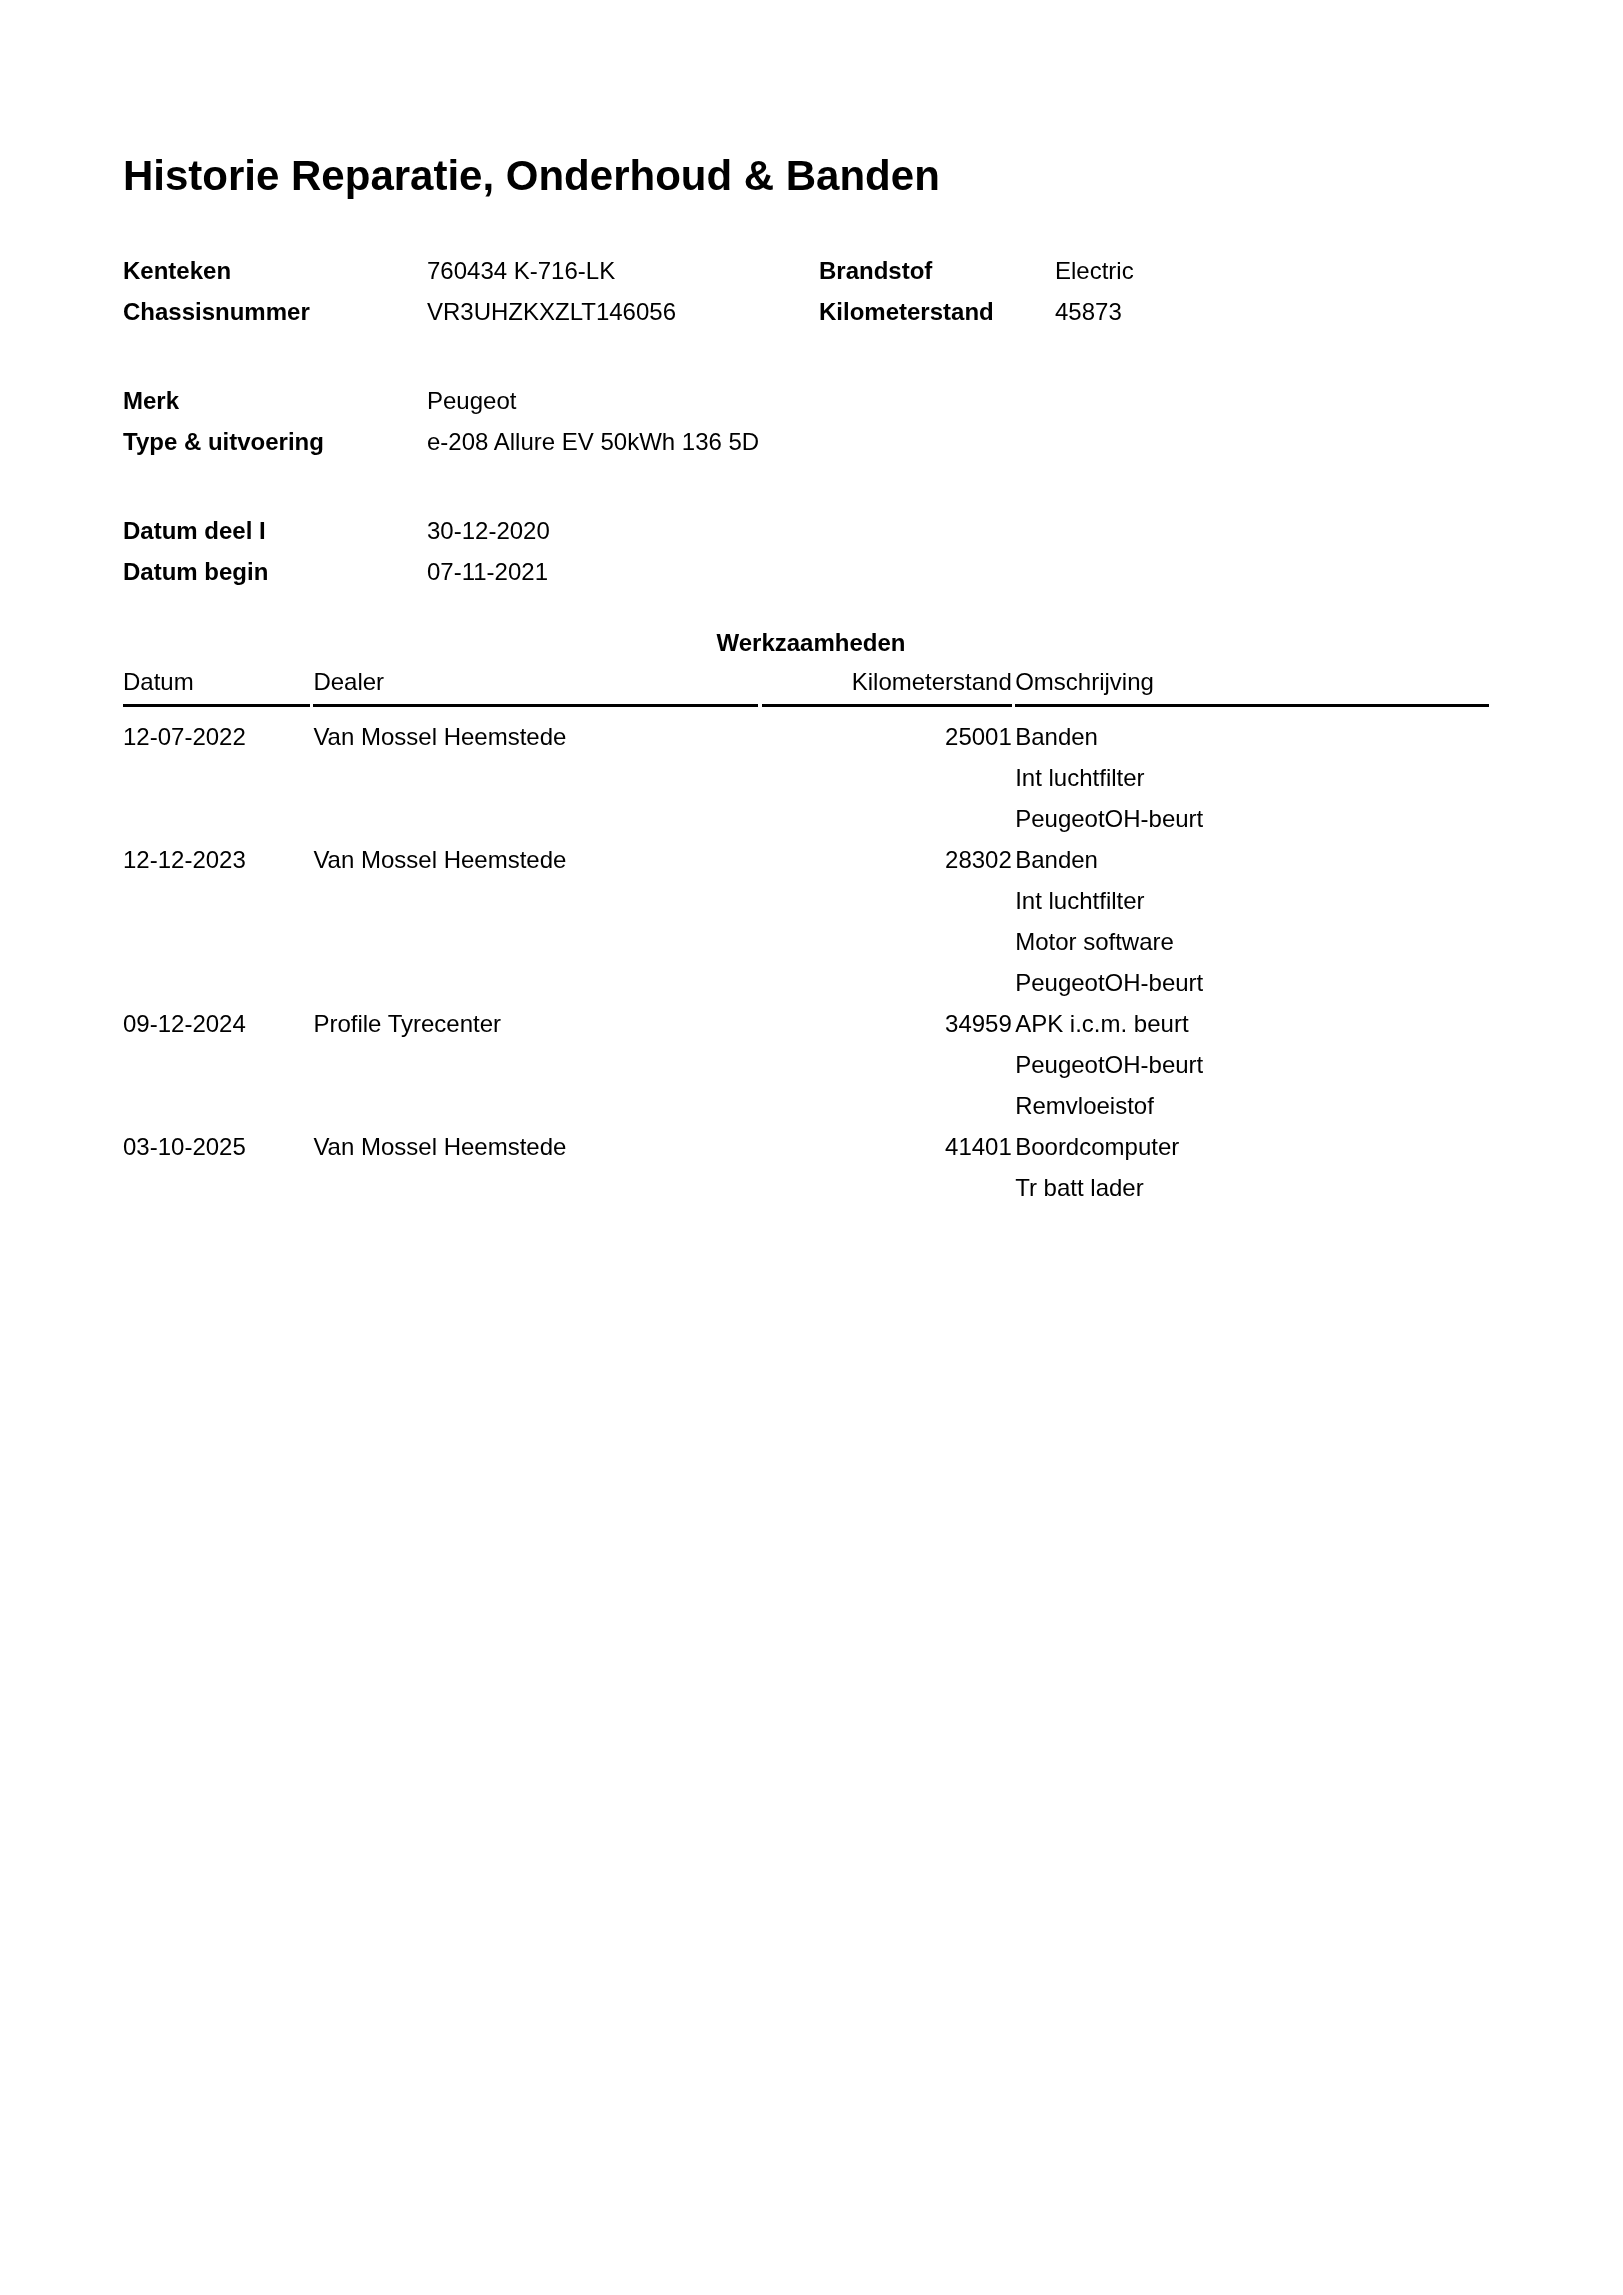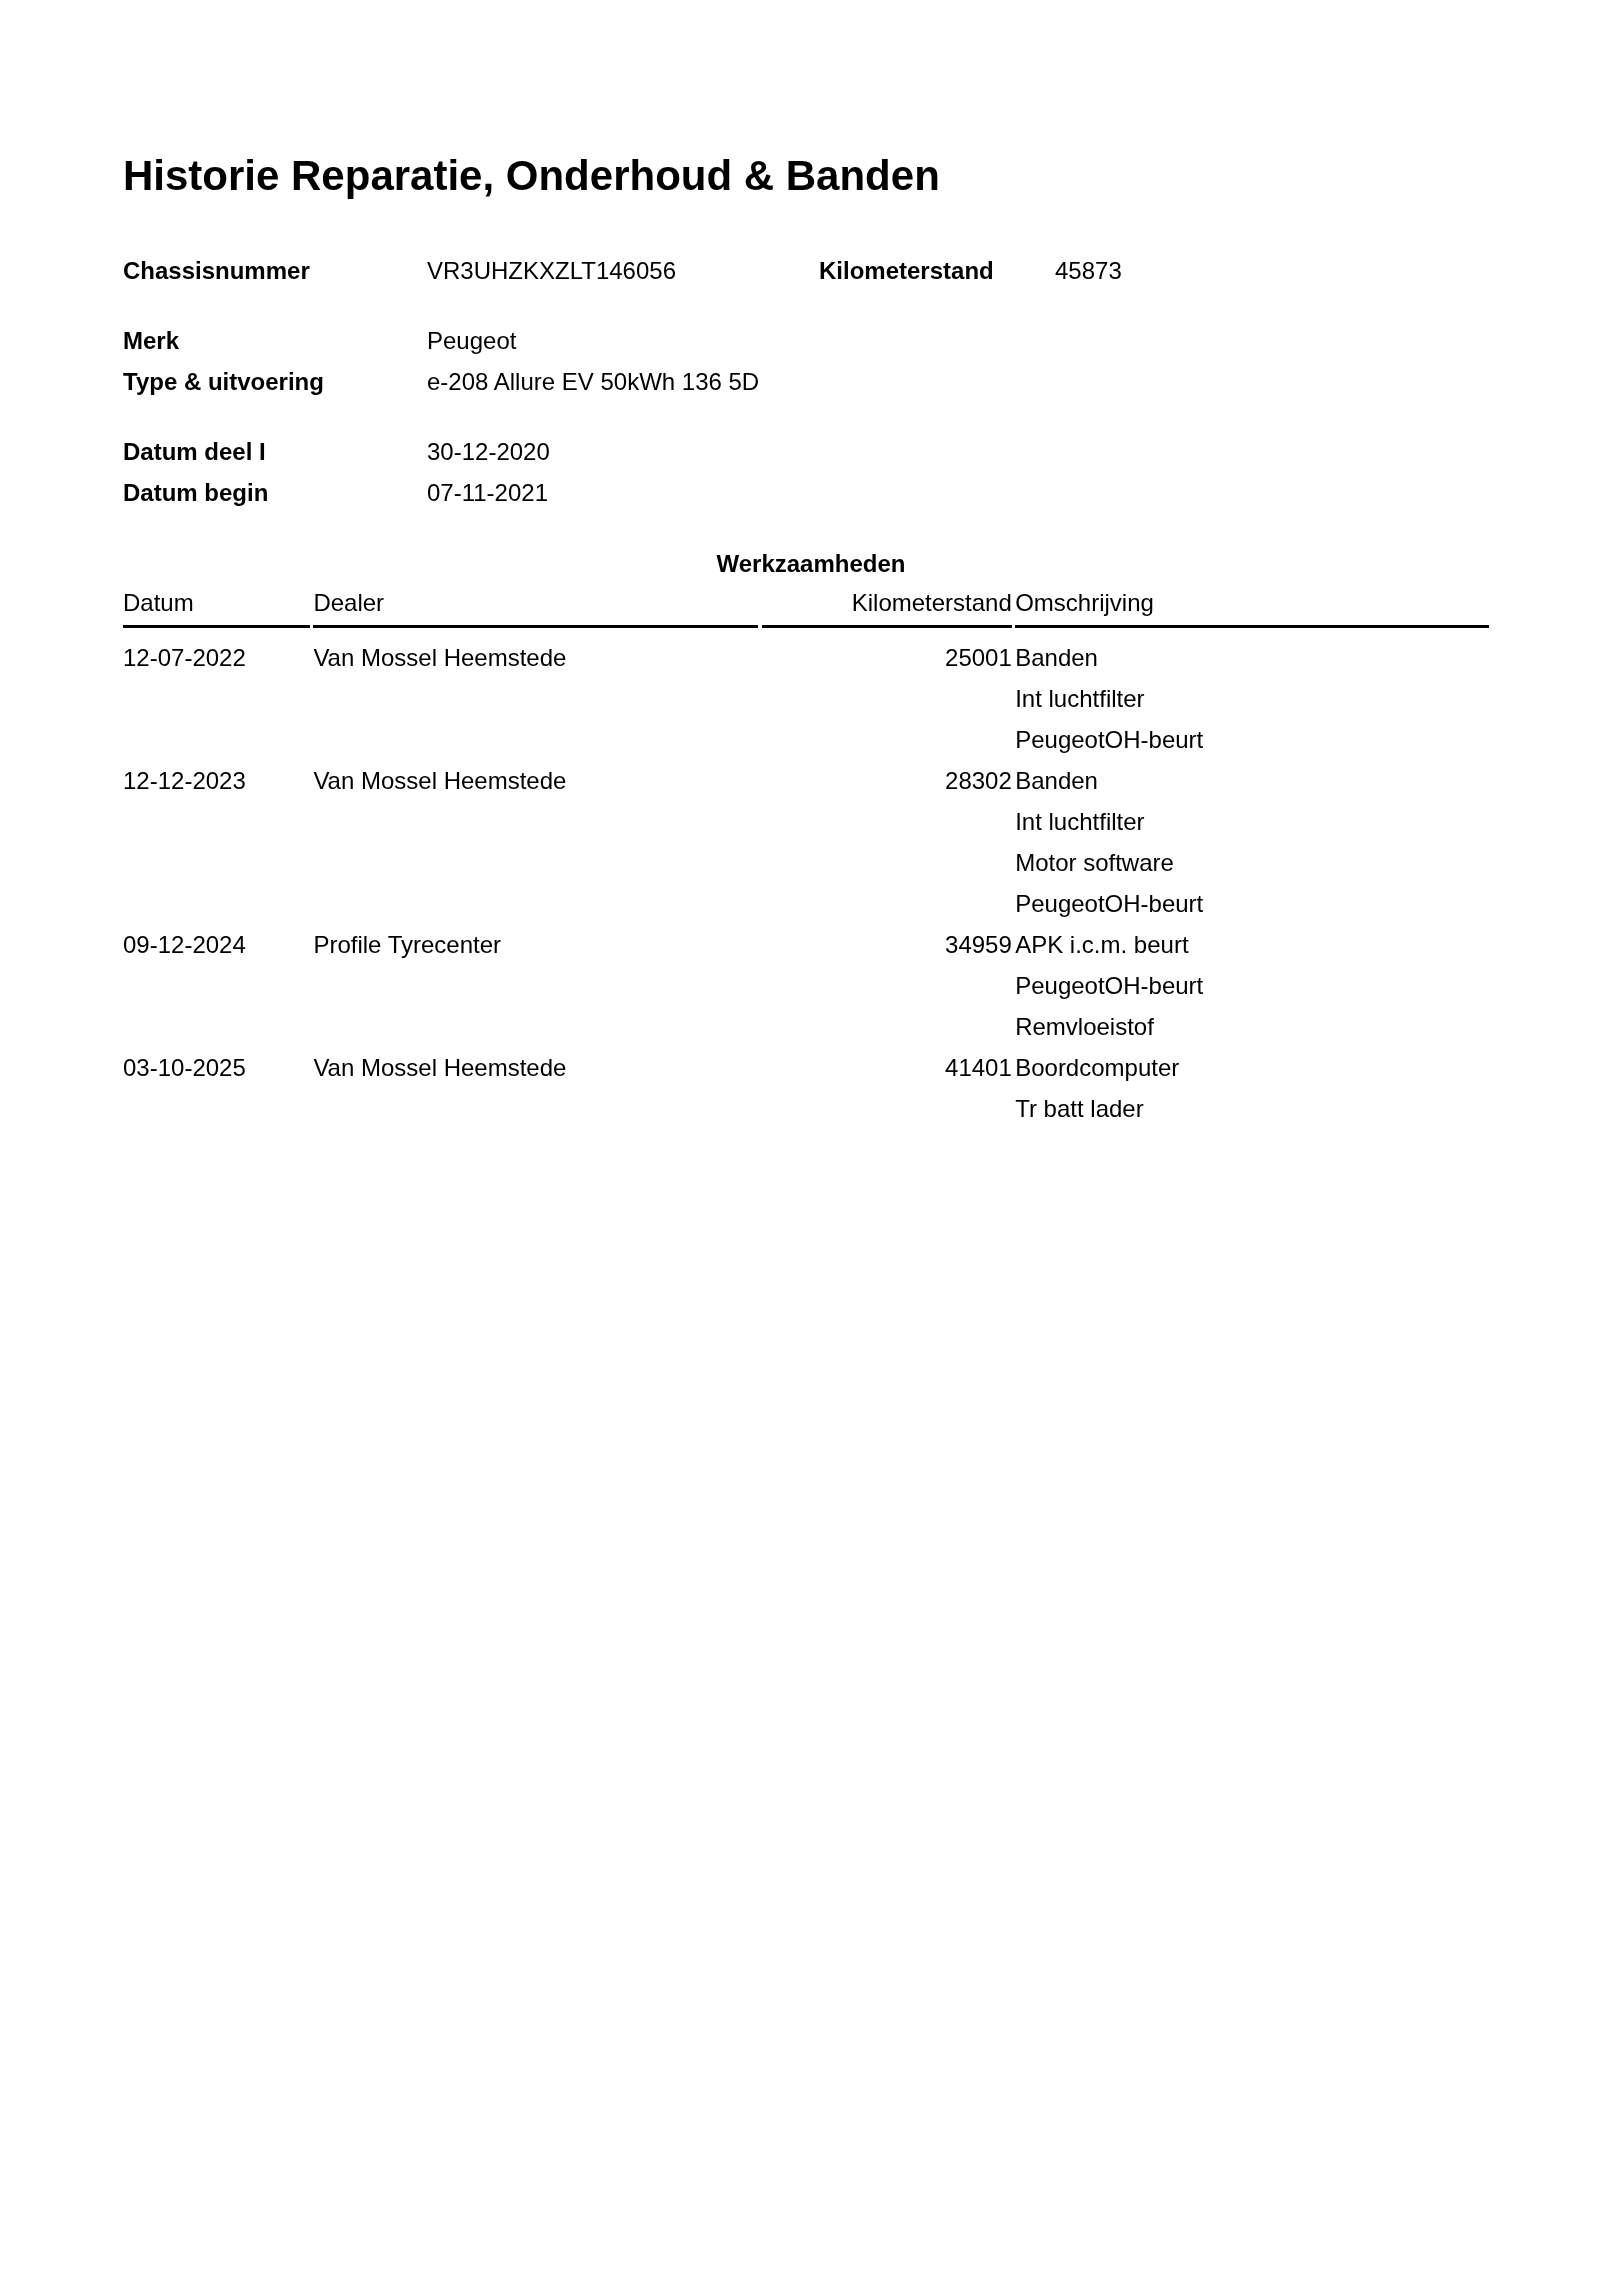--- a/index.html
+++ b/index.html
@@ -23,21 +23,21 @@
     background: #ffffff;
   }
   h1.doc-title {
     margin: 0;
     font-size: 42px;
     font-weight: 700;
     line-height: 1.12;
     color: #000000;
   }
   .info-block {
-    margin-top: 29px;
+    margin-top: 48px;
   }
   .info-block.first {
     margin-top: 51px;
   }
   .info-row {
     display: grid;
     grid-template-columns: 304px 392px 236px 1fr;
     height: 41px;
     line-height: 41px;
     font-size: 24px;
@@ -86,20 +86,26 @@
   }
 </style>
 </head>
 <body>
 
 <div class="page">
 
   <h1 class="doc-title">Historie Reparatie, Onderhoud &amp; Banden</h1>
 
   <div class="info-block first">
+    <div class="info-row">
+      <span class="label">Kenteken</span>
+      <span class="value">760434 K-716-LK</span>
+      <span class="label">Brandstof</span>
+      <span class="value">Electric</span>
+    </div>
     <div class="info-row">
       <span class="label">Chassisnummer</span>
       <span class="value">VR3UHZKXZLT146056</span>
       <span class="label">Kilometerstand</span>
       <span class="value">45873</span>
     </div>
   </div>
 
   <div class="info-block">
     <div class="info-row">

